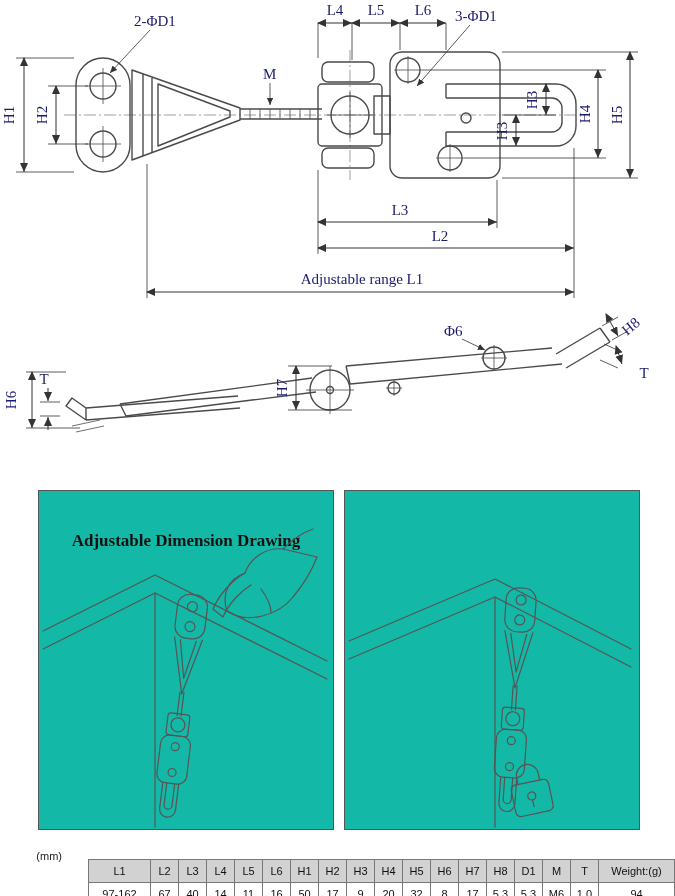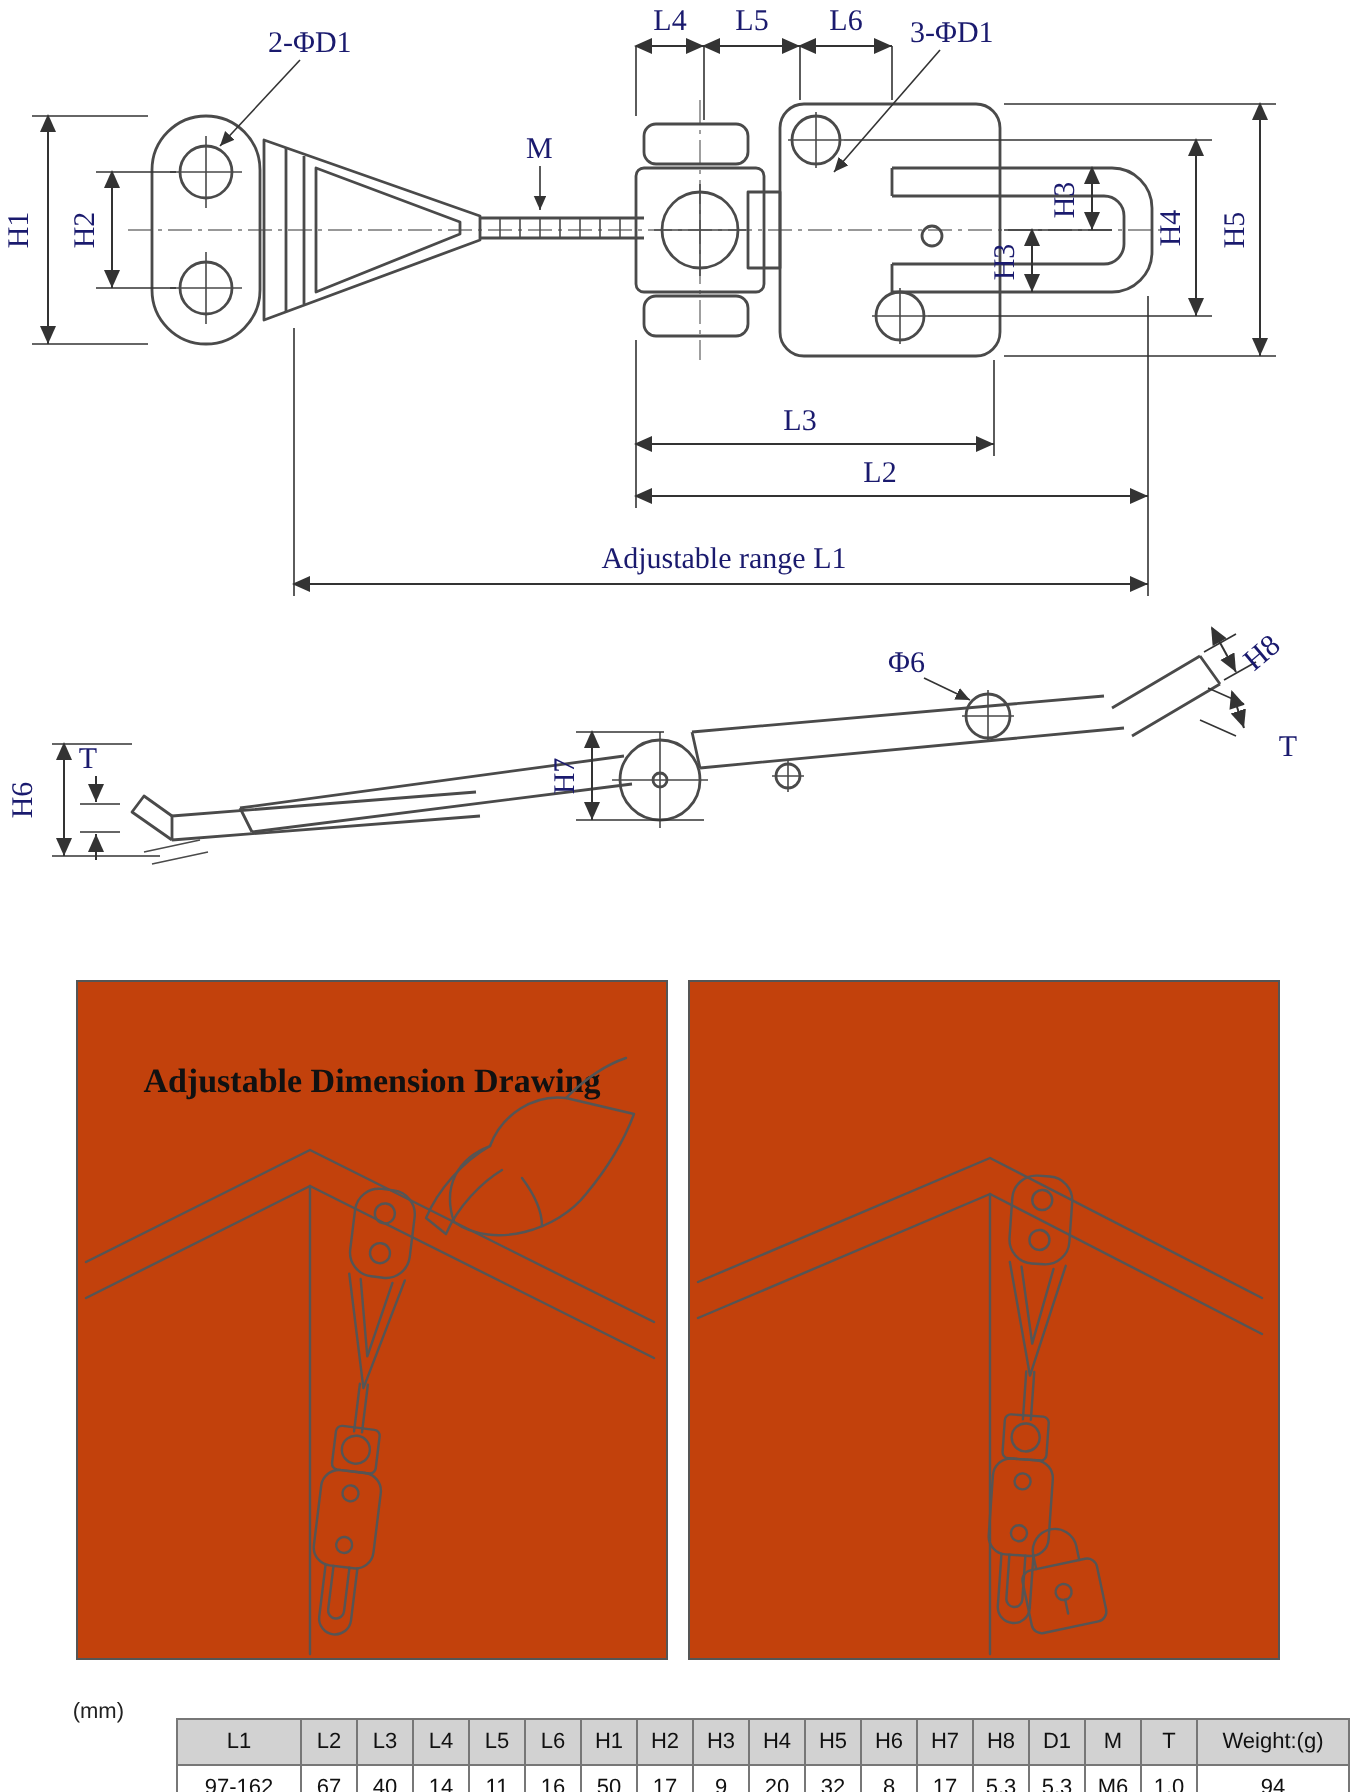--- a/index.html
+++ b/index.html
@@ -6,21 +6,21 @@
   .canvas{position:relative;width:675px;height:896px;background:#fff;overflow:hidden;
           font-family:"Liberation Sans",sans-serif;}
   svg{position:absolute;overflow:visible;}
   .draw{stroke:#4a4a4a;stroke-width:1.4;fill:none;stroke-linejoin:round;}
   .thin{stroke:#4a4a4a;stroke-width:0.8;fill:none;}
   .cline{stroke:#777;stroke-width:0.7;fill:none;stroke-dasharray:12 3 2 3;}
   .dim{stroke:#333;stroke-width:1;fill:none;}
   .ext{stroke:#333;stroke-width:0.8;fill:none;}
   .dimtext{fill:#1a1a6e;font:15px "Liberation Serif",serif;}
   .art{stroke:#555;stroke-width:1.2;fill:none;stroke-linejoin:round;stroke-linecap:round;}
-  .panel{position:absolute;border:1px solid #555;background:#c2410c;}
+  .panel{position:absolute;border:1px solid #555;background:#14b8a6;}
   .panel-left{left:38px;top:490px;width:294px;height:338px;}
   .panel-right{left:344px;top:490px;width:294px;height:338px;}
   .panel-title{position:absolute;top:40px;left:0;width:100%;text-align:center;
                font:bold 17px "Liberation Serif",serif;color:#111;}
   .panel svg{left:0;top:0;}
   .table-area{position:absolute;left:0;top:845px;width:675px;display:flex;gap:20px;}
   .unit-label{width:86px;text-align:right;padding-right:6px;font-size:11px;color:#222;
               margin-top:5px;}
   table.spec{border-collapse:collapse;table-layout:fixed;width:586px;font-size:11px;color:#111;margin-top:14px;}
   table.spec th,table.spec td{border:1px solid #777;text-align:center;height:22px;padding:0;

